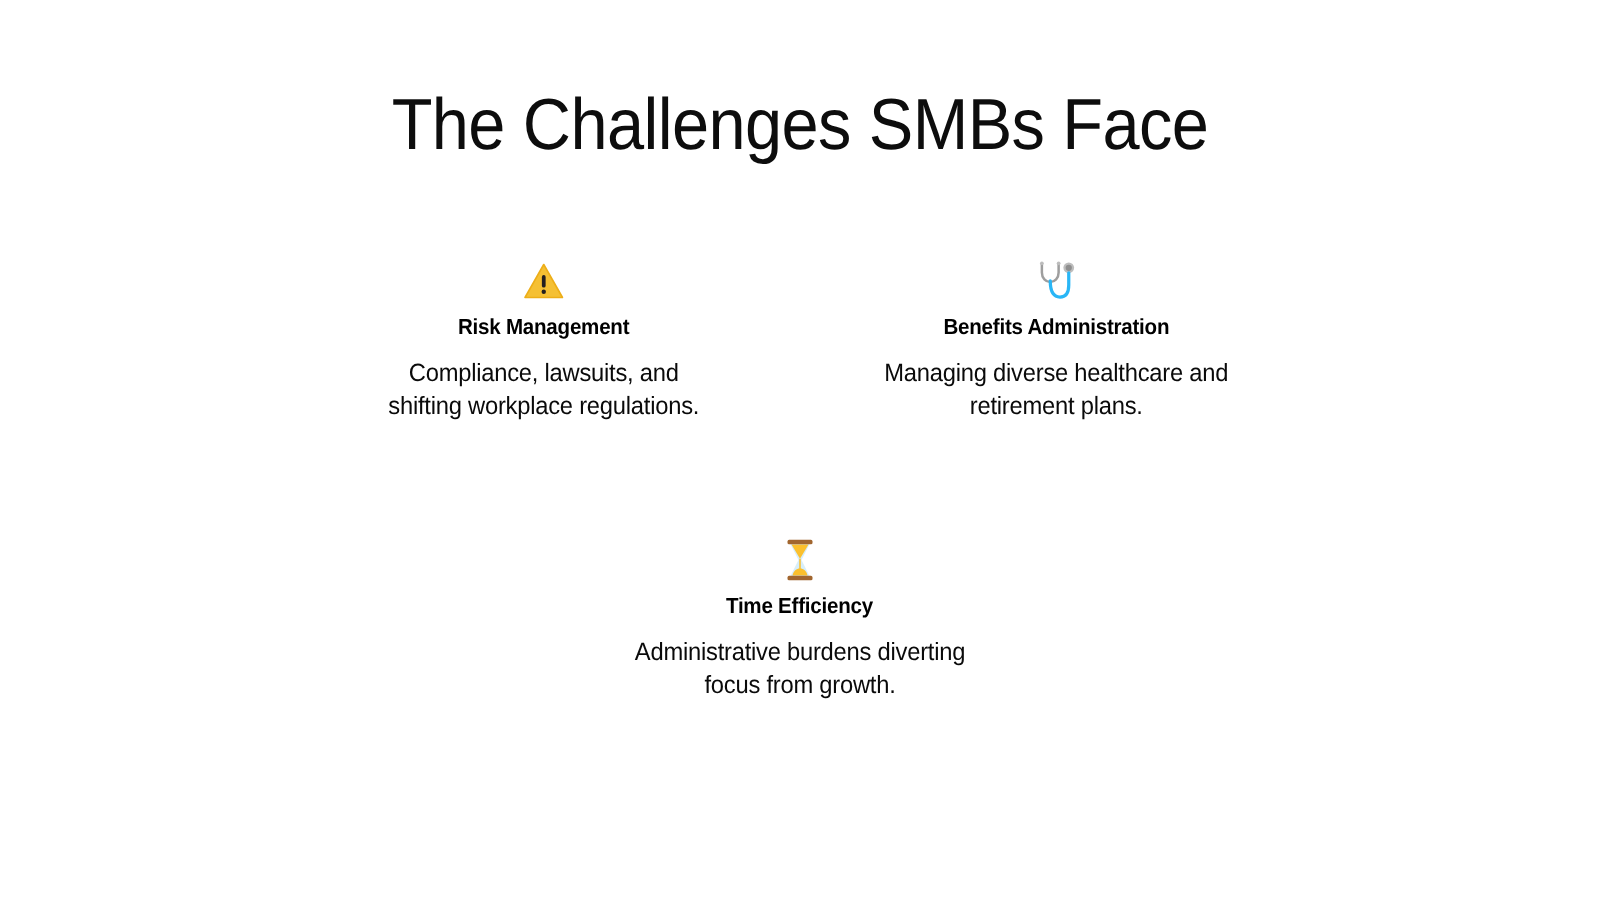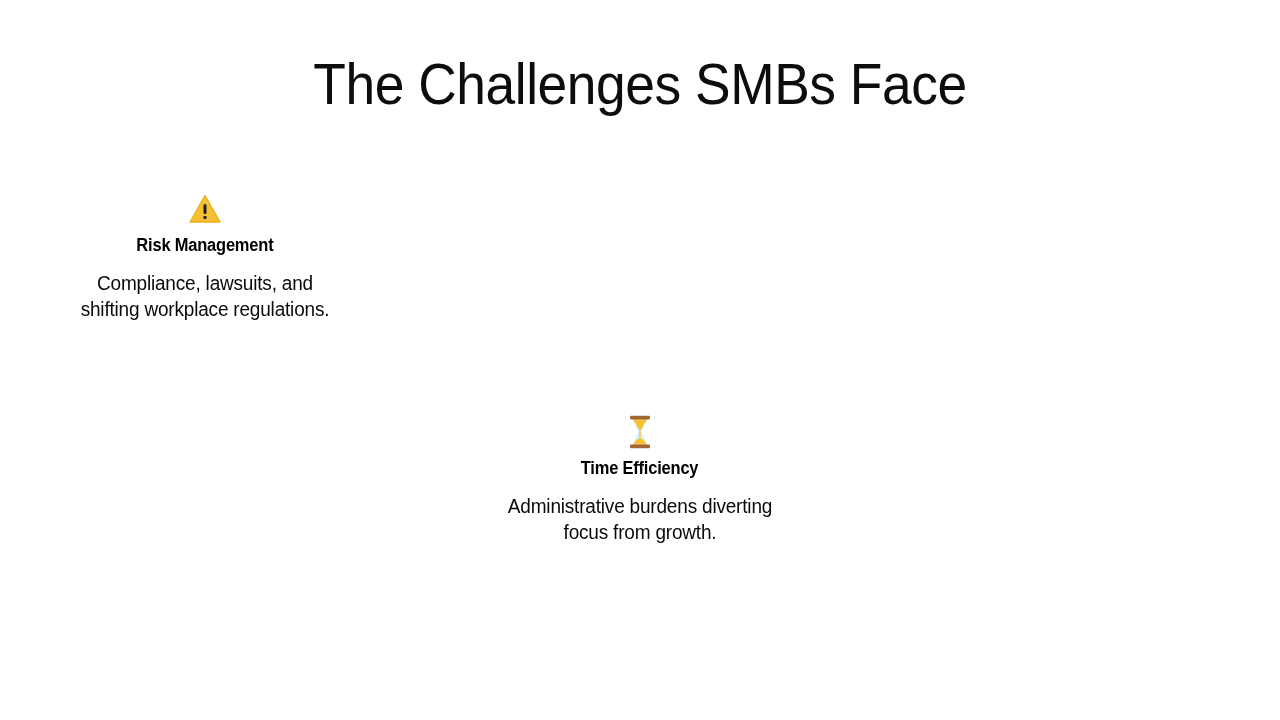--- a/index.html
+++ b/index.html
@@ -13,20 +13,21 @@
     font-family: "Liberation Sans", sans-serif;
     color: #000000;
     overflow: hidden;
     position: relative;
   }
 
   .slide {
     position: relative;
     width: 1280px;
     height: 597px;
+    margin-top: 16px;
   }
 
   
   .slide-title {
     position: absolute;
     top: 48px;
     left: 0;
     width: 1280px;
     text-align: center;
     font-family: "Liberation Sans", sans-serif;
@@ -41,21 +42,21 @@
   }
 
   
   .row {
     position: absolute;
     left: 0;
     width: 1280px;
     display: flex;
     justify-content: center;
   }
-  .row-1 { top: 188px; flex-direction: column; }
+  .row-1 { top: 188px; }
   .row-2 { top: 411px; }
 
   .card {
     width: 300px;
     display: flex;
     flex-direction: column;
     align-items: center;
     text-align: center;
   }
   .row-1 .card { margin: 0 55px; }
@@ -111,20 +112,37 @@
           <path d="M16 1.6 L31 28 L1 28 Z" fill="none" stroke="#EDAE18" stroke-width="1.3" stroke-linejoin="round"></path>
           <rect x="14.5" y="10" width="3" height="10" rx="1.5" fill="#231F20"></rect>
           <circle cx="16" cy="23.4" r="1.75" fill="#231F20"></circle>
         </svg>
       </div>
       <div class="card-title">Risk Management</div>
       <div class="card-body w-narrow">Compliance, lawsuits, and shifting workplace regulations.</div>
     </div>
 
 
+    <div class="card">
+      <div class="card-icon">
+        <svg class="icon-svg" width="34" height="34" viewBox="0 0 34 34" aria-hidden="true">
+
+          <path d="M5.5 3.0 L5.5 10.0 C5.5 14.6 8.6 17.6 12.2 17.6 C15.8 17.6 18.9 14.6 18.9 10.0 L18.9 3.0" fill="none" stroke="#9E9E9E" stroke-width="2.0" stroke-linecap="round"></path>
+          <circle cx="5.5" cy="2.6" r="1.5" fill="#BDBDBD"></circle>
+          <circle cx="18.9" cy="2.6" r="1.5" fill="#BDBDBD"></circle>
+
+          <circle cx="27.0" cy="6.2" r="4.3" fill="#BDBDBD"></circle>
+          <circle cx="27.0" cy="6.2" r="2.5" fill="#8E8E8E"></circle>
+
+          <path d="M12.2 16.6 C12.2 24.5 14.6 29.6 20.0 29.6 C25.2 29.6 27.0 25.4 27.0 20.0 L27.0 10.2" fill="none" stroke="#29B6F6" stroke-width="2.6" stroke-linecap="round"></path>
+        </svg>
+      </div>
+      <div class="card-title">Benefits Administration</div>
+      <div class="card-body">Managing diverse healthcare and retirement plans.</div>
+    </div>
 
   </div>
 
   <div class="row row-2">
 
     <div class="card">
       <div class="card-icon">
         <svg class="icon-svg" width="24" height="34" viewBox="0 0 24 34" aria-hidden="true">
 
           <path d="M4.0 3.5 H20.0 L13.2 17 L20.0 30.5 H4.0 L10.8 17 Z" fill="#D7EEFA"></path>

